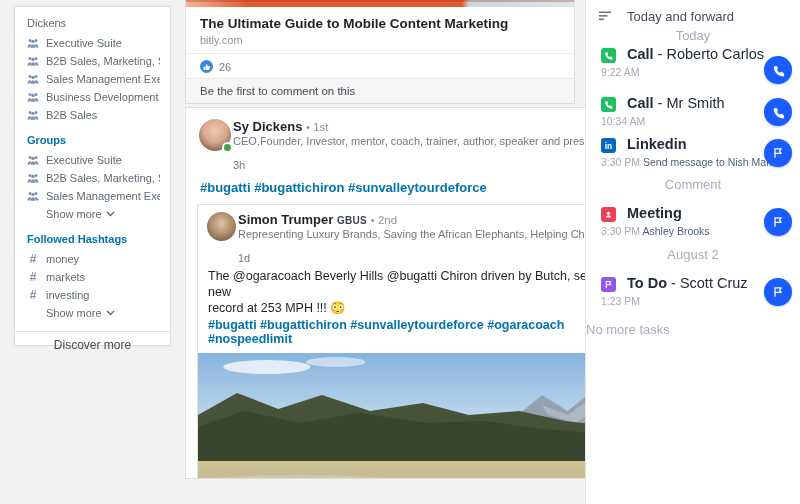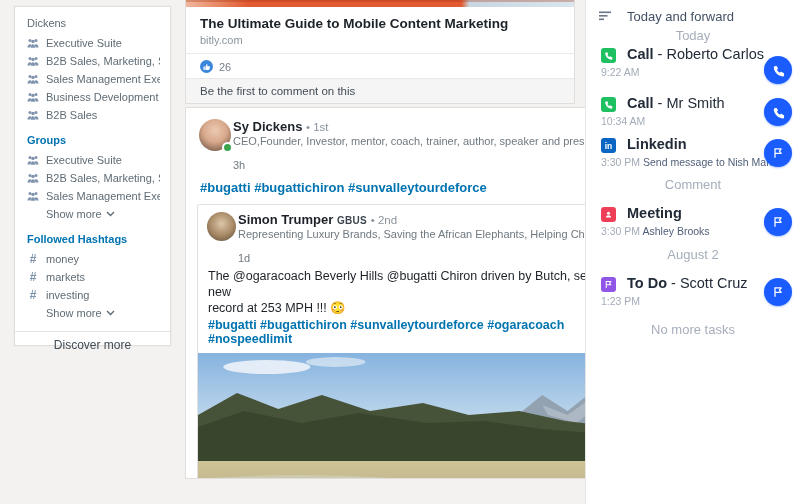--- a/index.html
+++ b/index.html
@@ -83,21 +83,21 @@
   .t-item{position:absolute;left:15px;right:40px;height:36px;}
   .t-type-icon{position:absolute;left:0;top:2px;width:15px;height:15px;border-radius:3px;
     display:flex;align-items:center;justify-content:center;color:#fff;}
   .t-title-line{margin-left:26px;font-size:14.5px;color:#222b38;white-space:nowrap;}
   .t-title-line b{font-weight:bold;}
   .t-sub{margin-top:4px;font-size:10.5px;color:#a3abb8;white-space:nowrap;}
   .t-sub .subtext{color:#4f5e78;}
   .t-action{position:absolute;width:28px;height:28px;border-radius:50%;background:#1b5cff;
     right:8px;display:flex;align-items:center;justify-content:center;color:#fff;cursor:pointer;
     box-shadow:0 1px 2px rgba(27,92,255,.35);}
-  .no-more{position:absolute;left:0;right:0;top:322px;text-align:center;font-size:13px;color:#a6aebb;}
+  .no-more{position:absolute;left:0;right:0;top:322px;font-size:13px;color:#a6aebb;}
 </style>
 </head>
 <body>
 
 <aside class="card left-card">
   <div class="left-inner">
     <div class="sec-title">Dickens</div>
 
     <div class="side-row">
       <span class="g-icon">

